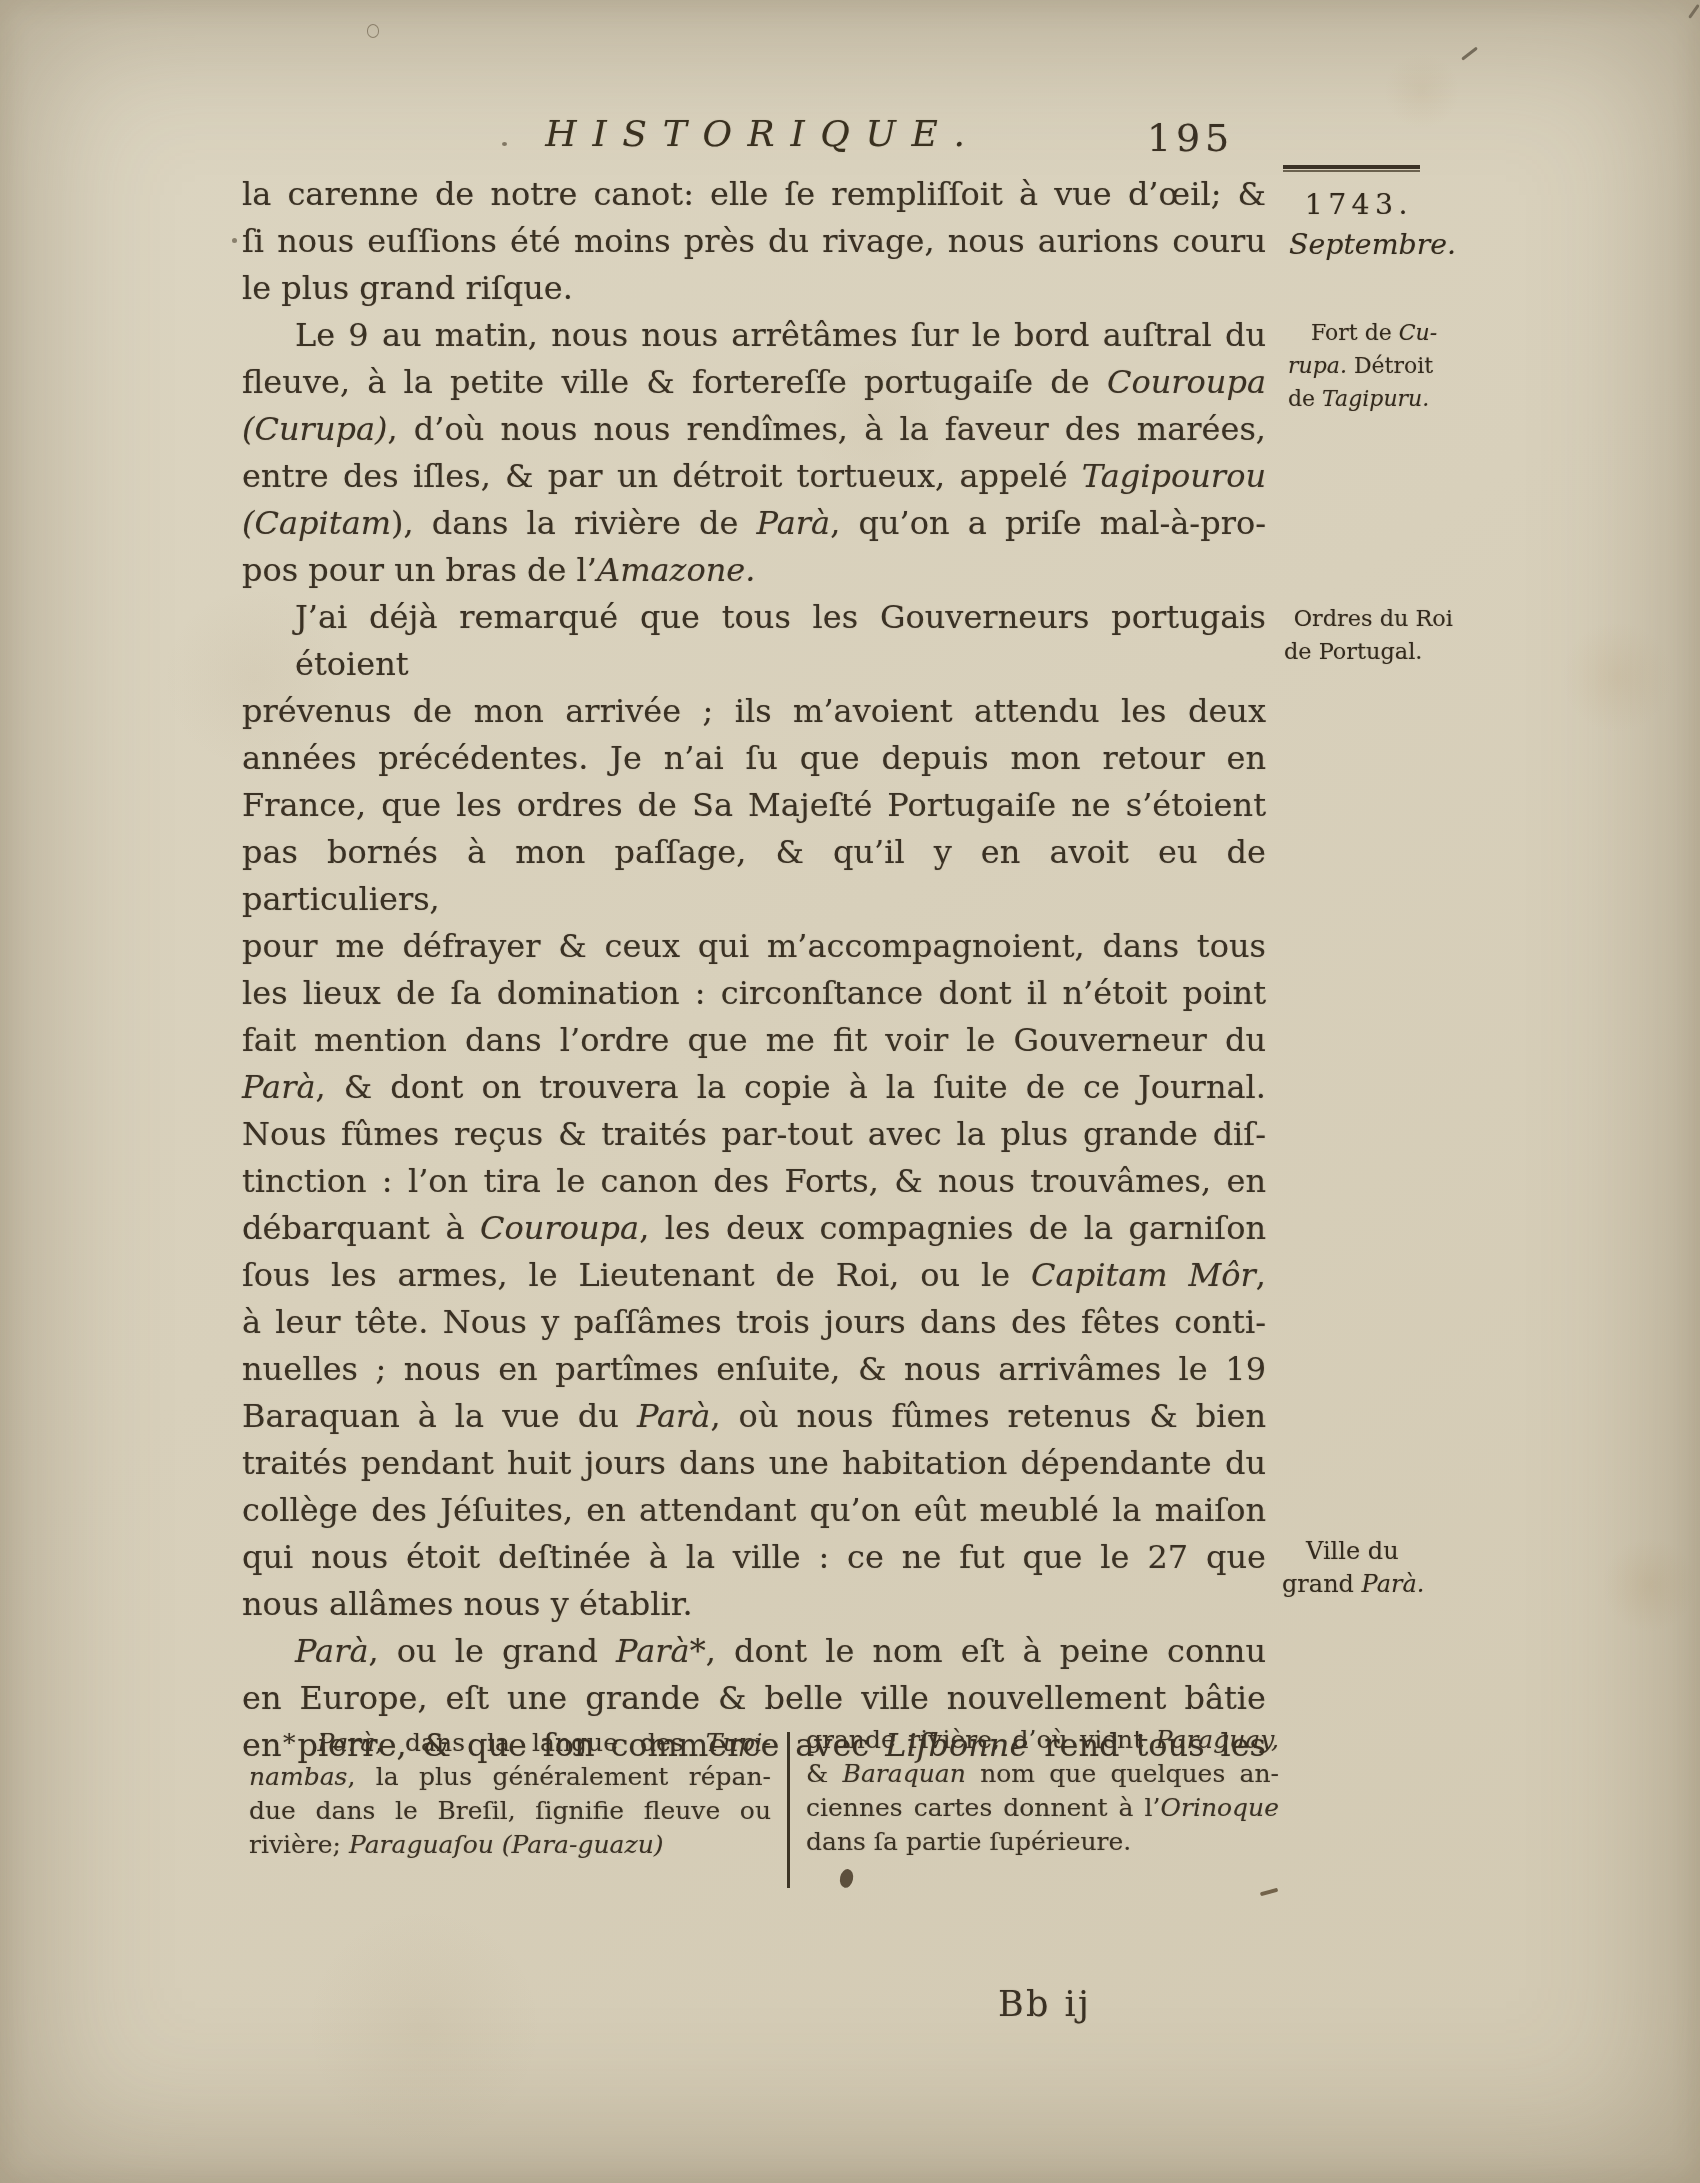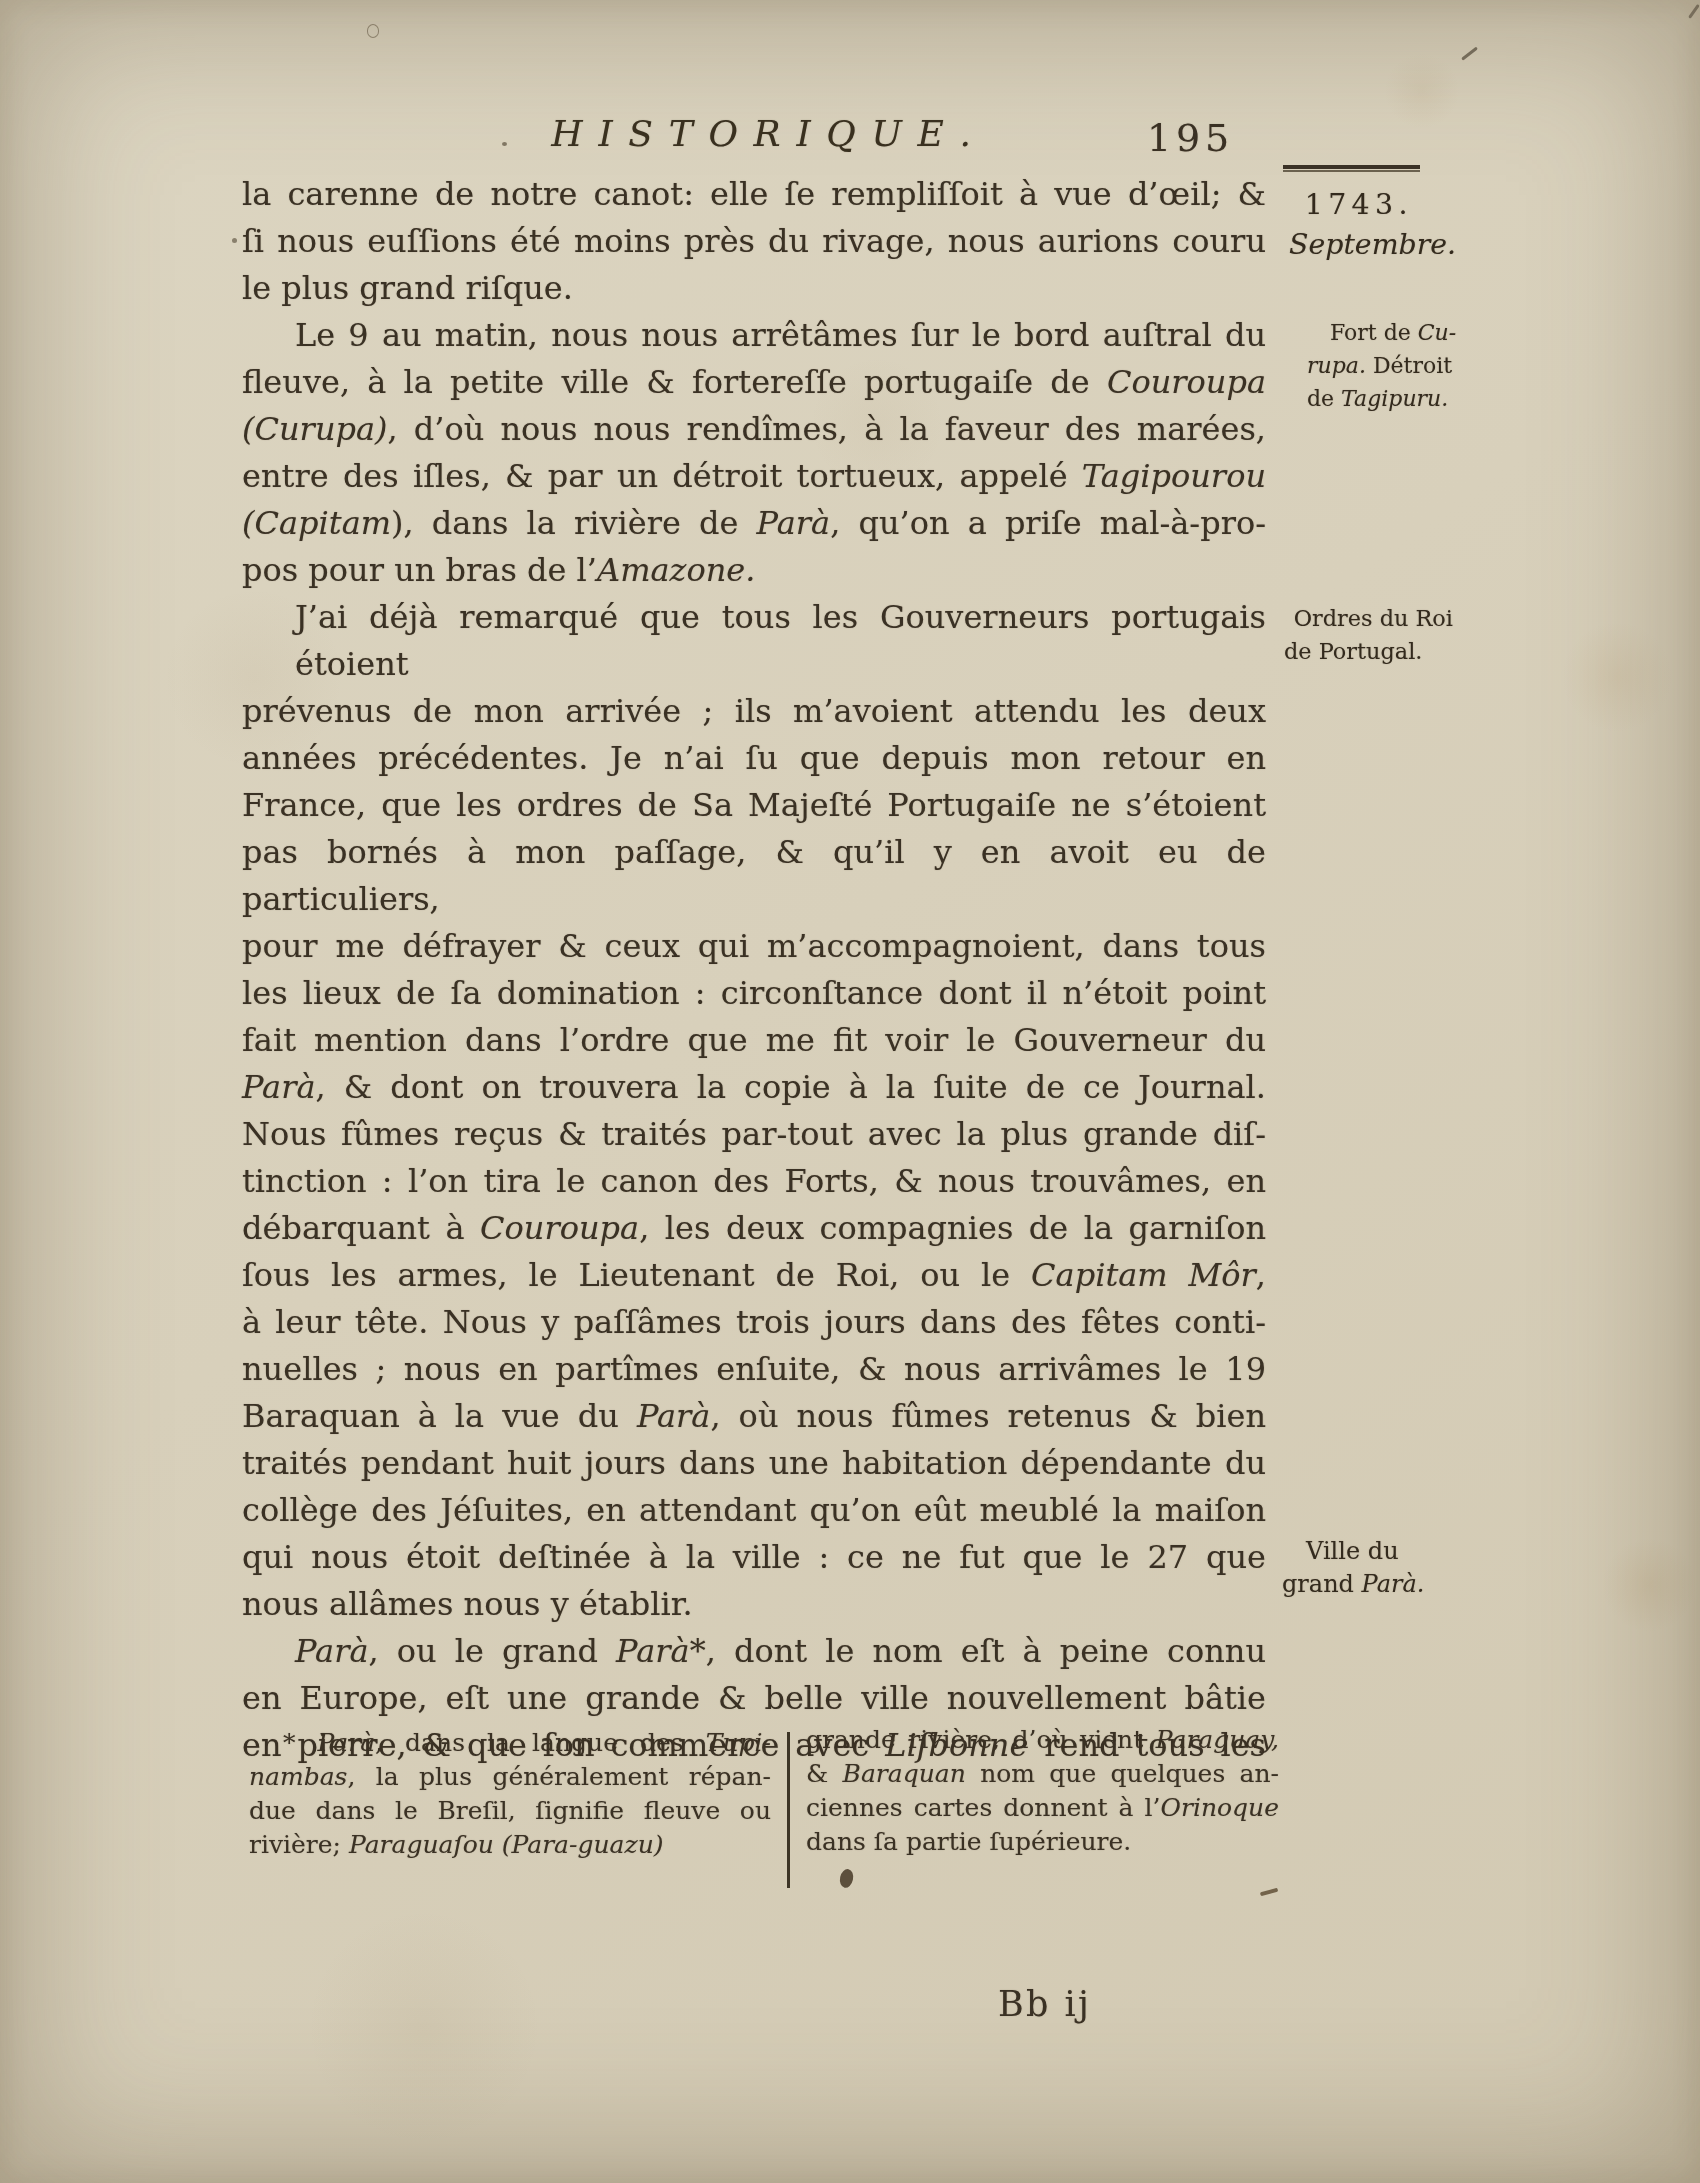--- a/index.html
+++ b/index.html
@@ -14,36 +14,36 @@
       radial-gradient(circle 79px at 1617px 677px, rgba(164,128,74,.10), transparent 70%),
       radial-gradient(circle 67px at 1649px 1585px, rgba(164,128,74,.12), transparent 70%),
       radial-gradient(circle 54px  at 1422px 91px,  rgba(150,115,65,.08), transparent 70%),
       radial-gradient(circle 157px at 424px 2027px,  rgba(120,95,55,.06),  transparent 75%),
       radial-gradient(circle 121px at 254px 678px,  rgba(130,100,60,.05), transparent 75%),
       radial-gradient(circle 91px at 877px 424px,  rgba(130,100,60,.04), transparent 75%),
       linear-gradient(145deg,#dcd5c1 0%,#d8d0bb 45%,#d2c9b2 100%);
     box-shadow:inset 0 0 133px 36px rgba(96,80,52,.30), inset 0 0 24px 6px rgba(96,80,52,.12);
   }
   
-  .header{position:absolute;left:257px;top:113px;width:1024px;text-align:center;text-decoration:underline;}
+  .header{position:absolute;left:251px;top:113px;width:1024px;text-align:center;text-decoration:underline;}
   .header .title{display:inline-block;font-style:italic;font-size:36px;letter-spacing:15.7px;color:#39301f;}
   .pagenum{position:absolute;left:1147px;top:116px;font-size:38px;letter-spacing:4.8px;}
   
   .bodytext{position:absolute;left:242px;top:171px;width:1024px;font-size:32px;line-height:47px;}
   .line{text-align:left;}
   .line.j{text-align:justify;text-align-last:justify;}
   .line.ind{padding-left:53px;}
   .i{font-style:italic;text-align:right;}
   
   .mrule{position:absolute;left:1283px;top:165px;width:137px;height:6.7px;
          background:linear-gradient(to bottom,#3b3226 0 3.6px,transparent 3.6px 4.8px,rgba(70,60,42,.75) 4.8px 6.7px);}
   .note{position:absolute;color:#332a1d;}
   .note-date{left:1289px;top:185px;width:182px;font-size:28.4px;line-height:40px;}
   .note-date .yr{letter-spacing:5.4px;}
-  .note-fort{left:1288px;top:316px;width:188px;font-size:22px;line-height:33px;margin-left:19px;}
+  .note-fort{left:1288px;top:316px;width:188px;font-size:22px;line-height:33px;}
   .note-ordres{left:1284px;top:602px;width:194px;font-size:22.4px;line-height:33px;}
   .note-ville{left:1282px;top:1535px;width:188px;font-size:24px;line-height:33px;}
   
   .foot{position:absolute;font-size:25px;line-height:34px;}
   .foot-left{left:249px;top:1726px;width:522px;}
   .foot-right{left:806px;top:1723px;width:473px;}
   .foot .ind{padding-left:34px;}
   .fn-divider{position:absolute;left:787px;top:1732px;width:3px;height:156px;background:#3d3526;}
   
   .signature{position:absolute;left:998px;top:1984px;font-size:35px;letter-spacing:2.4px;}

